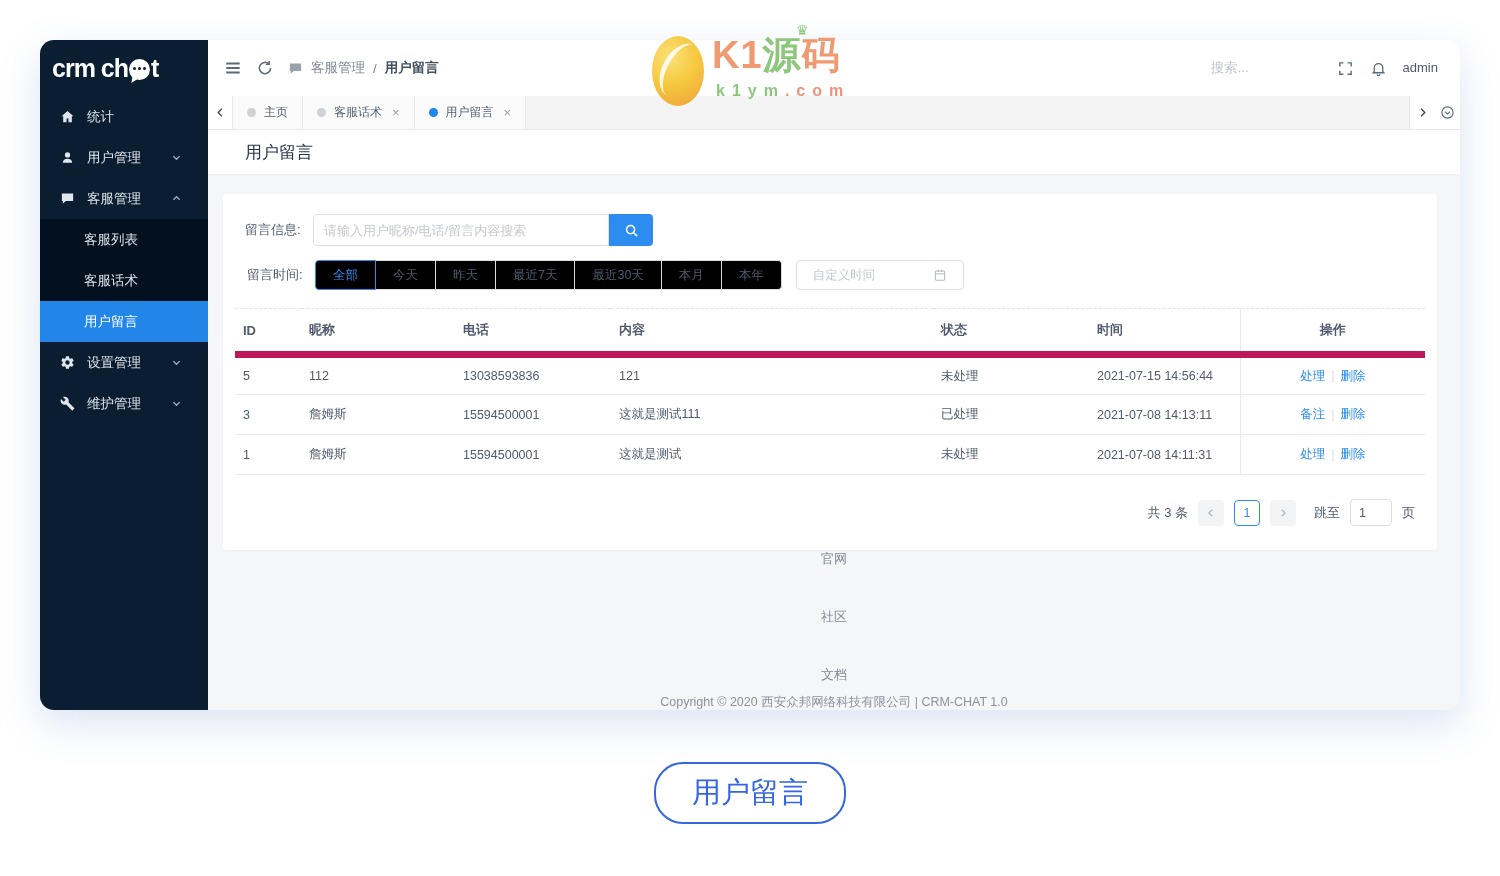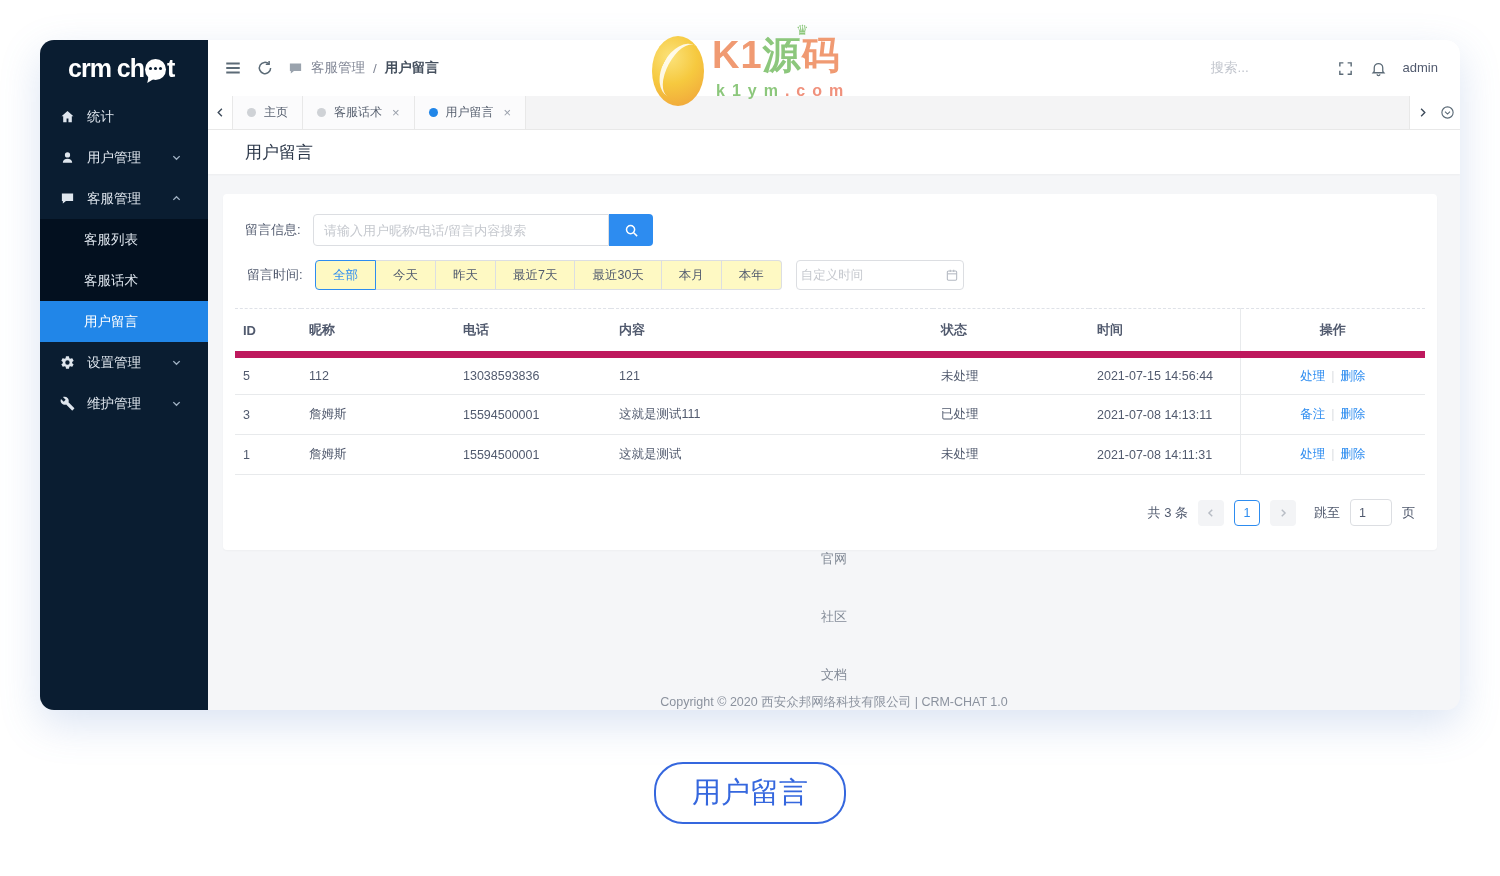--- a/index.html
+++ b/index.html
@@ -3,21 +3,21 @@
 <meta charset="utf-8">
 <style>
   * { margin:0; padding:0; box-sizing:border-box; }
   html,body { width:1500px; height:876px; background:#ffffff; font-family:"Liberation Sans","DejaVu Sans",sans-serif; overflow:hidden; }
 
   .app { position:absolute; left:40px; top:40px; width:1420px; height:670px; border-radius:14px; overflow:hidden;
          display:flex; box-shadow:0 14px 40px rgba(90,130,200,.22); background:#f5f6f8; }
 
   
   .sidebar { width:168px; background:#0a1d31; color:#e8eef5; flex-shrink:0; display:flex; flex-direction:column; }
-  .logo { height:56px; display:flex; align-items:center; padding-left:28px; color:#fff; font-weight:bold; font-size:25px; letter-spacing:-1px; }
+  .logo { height:56px; display:flex; align-items:center; padding-left:12px; color:#fff; font-weight:bold; font-size:25px; letter-spacing:-1px; }
   .logo .bubble { display:inline-block; width:21px; height:21px; background:#fff; border-radius:50%; position:relative; margin:0 1px; top:1px; }
   .logo .bubble i { position:absolute; top:8px; width:3px; height:3px; background:#0a1d31; border-radius:50%; }
   .logo .bubble i:nth-child(1){left:4px;} .logo .bubble i:nth-child(2){left:9px;} .logo .bubble i:nth-child(3){left:14px;}
   .logo .bubble::after { content:""; position:absolute; left:3px; bottom:-4px; border:4px solid transparent; border-top-color:#fff; border-left-color:#fff; transform:rotate(12deg); }
 
   .nav-item { height:41px; display:flex; align-items:center; padding:0 14px 0 20px; font-size:13.5px; cursor:pointer; color:#dfe6ee; }
   .nav-item svg { width:15px; height:15px; margin-right:12px; flex-shrink:0; }
   .nav-item .chev { margin-left:auto; width:11px; height:11px; color:#9fb0c2; }
   .submenu { background:#03101f; }
   .submenu .nav-item { padding-left:44px; }
@@ -56,25 +56,25 @@
   .form-row { display:flex; align-items:center; margin:4px 0 0 10px; }
   .form-row + .form-row { margin-top:14px;margin-left:12px; }
   .form-label { width:68px; font-size:13px; color:#515a6e; flex-shrink:0; }
   .search-wrap { display:flex; }
   .text-input { width:296px; height:32px; border:1px solid #dcdee2; border-radius:4px 0 0 4px; padding:0 10px; font-size:13px; color:#515a6e; outline:none; }
   .text-input::placeholder, .date-input input::placeholder { color:#c5c8ce; }
   .search-btn { width:44px; height:32px; background:#2d8cf0; border:none; border-radius:0 4px 4px 0; color:#fff; cursor:pointer; display:flex; align-items:center; justify-content:center; }
   .search-btn svg { width:15px; height:15px; }
 
   .btn-group { display:flex; }
-  .btn-group .fbtn { height:30px; padding:0 17px; background:#fef9c3; border:1px solid #dcdee2; border-left-width:0; font-size:12.5px; color:#515a6e; cursor:pointer; display:flex; align-items:center; }
+  .btn-group .fbtn { height:30px; padding:0 17px; background:#000000; border:1px solid #dcdee2; border-left-width:0; font-size:12.5px; color:#515a6e; cursor:pointer; display:flex; align-items:center; }
   .btn-group .fbtn:first-child { border-left-width:1px; border-radius:4px 0 0 4px; }
   .btn-group .fbtn:last-child { border-radius:0 4px 4px 0; }
   .btn-group .fbtn.active { color:#2d8cf0; border-color:#2d8cf0; border-left-width:1px; position:relative; }
-  .date-input { margin-left:14px; width:168px; height:30px; border:1px solid #dcdee2; border-radius:4px; display:flex; align-items:center; padding:0 4px; }
+  .date-input { margin-left:14px; width:168px; height:30px; border:1px solid #dcdee2; border-radius:4px; display:flex; align-items:center; padding:0 16px; }
   .date-input input { border:none; outline:none; flex:1; font-size:12.5px; color:#515a6e; background:transparent; min-width:0; }
   .date-input svg { width:14px; height:14px; color:#b4b9c2; flex-shrink:0; }
 
   table.data { width:100%; border-collapse:collapse; margin-top:18px; border-top:1px dashed #dfe2e8; }
   table.data th { height:46px; text-align:left; font-size:13px; color:#515a6e; font-weight:bold; border-bottom:7px solid #be185d; padding:0 8px; }
   table.data td { height:40px; font-size:12.5px; color:#515a6e; border-bottom:1px solid #e8eaec; padding:0 8px; }
   table.data th.op, table.data td.op { border-left:1px solid #e8eaec; text-align:center; }
   .act-link { color:#2d8cf0; text-decoration:none; font-size:12.5px; cursor:pointer; }
   .act-sep { color:#dcdee2; margin:0 6px; }
 

